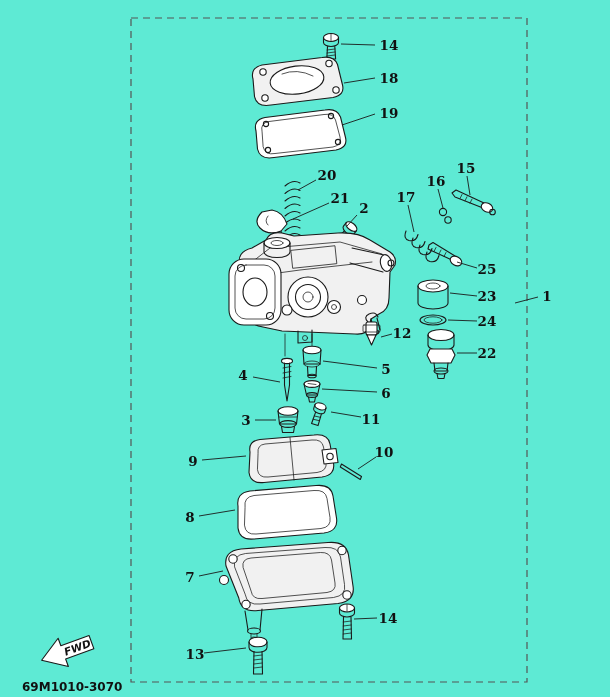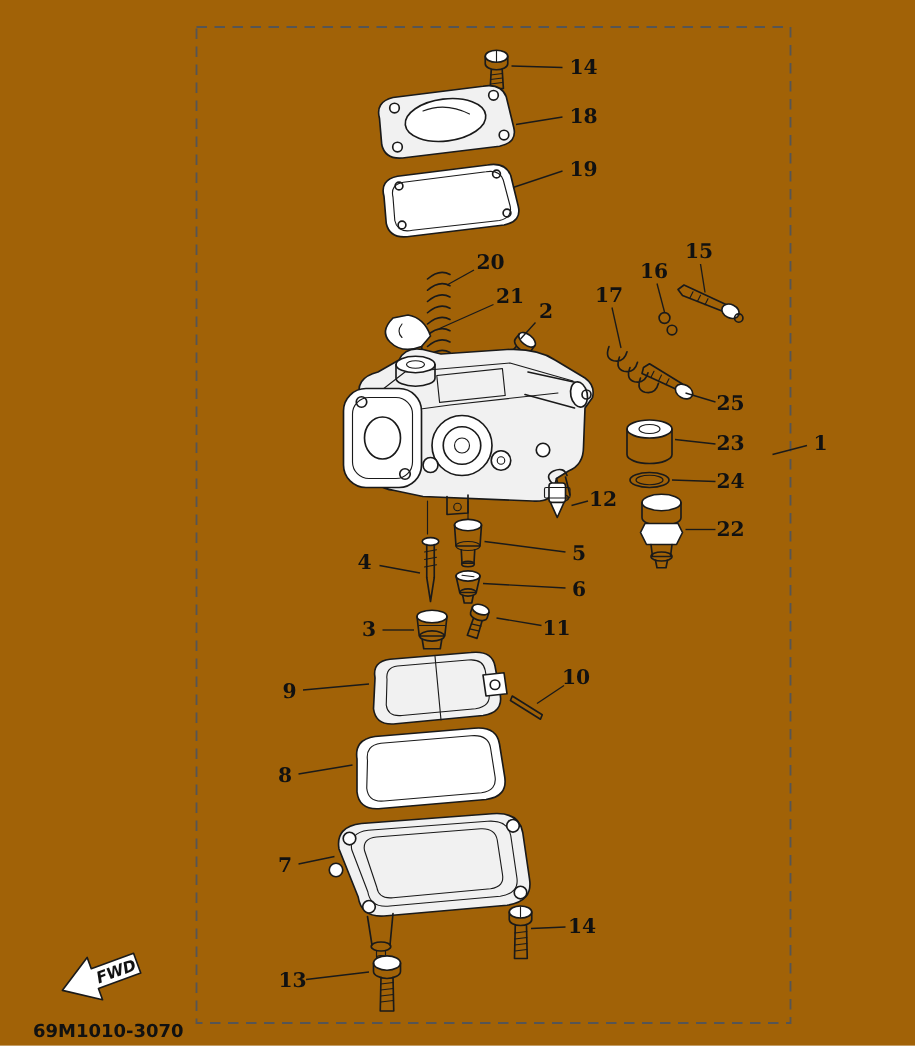--- a/index.html
+++ b/index.html
@@ -1,20 +1,20 @@
 <!DOCTYPE html>
 <html><head>
 <meta charset="utf-8">
 <style>
   html,body{margin:0;padding:0;}
   body{
     width:610px;height:697px;background:#ffffff;
     font-family:"DejaVu Sans", sans-serif;
   }
-  .page{position:relative;width:610px;height:697px;background:#a16207;overflow:hidden;}
+  .page{position:relative;width:610px;height:697px;background:#5eead4;overflow:hidden;}
   svg{position:absolute;left:0;top:0;}
   .ln{fill:none;stroke:#1a1a1a;stroke-width:1.1;stroke-linecap:round;stroke-linejoin:round;}
   .thin{stroke-width:.75;}
   .fillw{fill:#ffffff;stroke:#1a1a1a;stroke-width:1.1;stroke-linejoin:round;}
   .fillg{fill:#f1f1f1;stroke:#1a1a1a;stroke-width:1.1;stroke-linejoin:round;}
   .leader{stroke:#1a1a1a;stroke-width:.9;fill:none;}
   .dashed{fill:none;stroke:#555;stroke-width:1.2;stroke-dasharray:7 5;}
   text.callout{font-family:"DejaVu Serif", serif;font-size:13.5px;font-weight:bold;fill:#111;}
   text.fwd{font-family:"DejaVu Sans", sans-serif;font-size:10.5px;font-weight:bold;font-style:italic;fill:#111;text-anchor:middle;}
   text.code{font-family:"DejaVu Sans", sans-serif;font-size:12px;font-weight:bold;fill:#111;}

